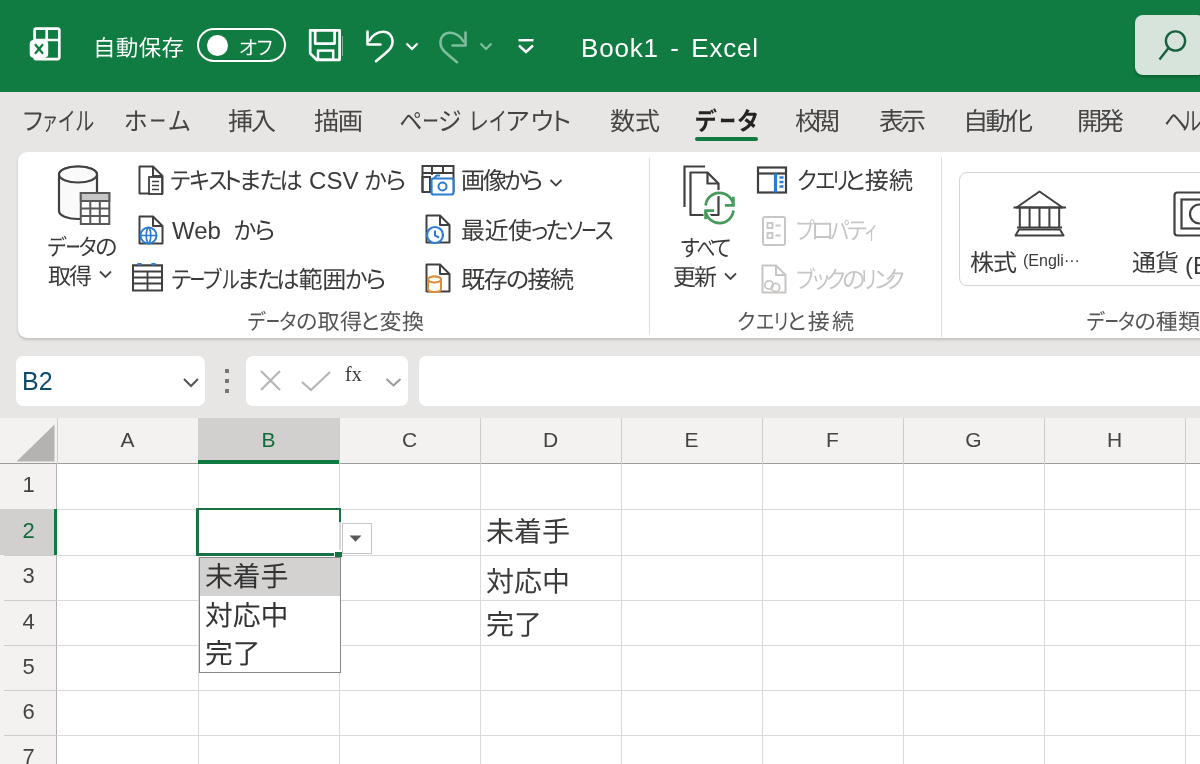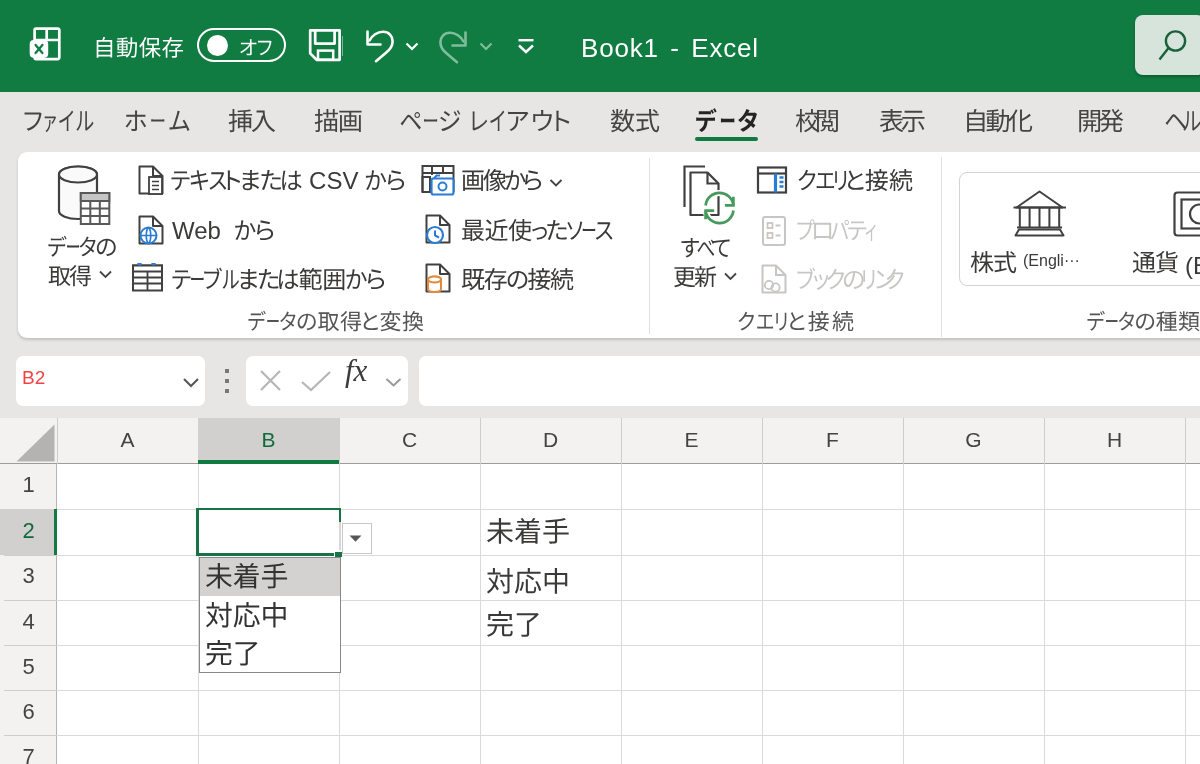--- a/index.html
+++ b/index.html
@@ -449,35 +449,35 @@
 </svg></div>
 <svg style="position:absolute;left:1087.0px;top:310.5px;width:113.00px;height:22.00px;overflow:visible" viewBox="0 -840 5136 1000" fill="#555">
     <use href="#g30c7" transform="translate(-55 0) scale(0.884 1)"></use>
     <use href="#g30fc" transform="translate(799 0) scale(0.654 1)"></use>
     <use href="#g30bf" transform="translate(1358 0) scale(0.896 1)"></use>
     <use href="#g306e" x="2143"></use>
     <use href="#g7a2e" x="3121"></use>
     <use href="#g985e" x="4136"></use>
   </svg>
 <div class="abs" style="left:16px;top:356px;width:189px;height:50px;background:#fff;border-radius:7px"></div>
-<div class="abs" style="left:22px;top:367px;font-size:19px;color:#ef4444">B2</div>
+<div class="abs" style="left:22px;top:367px;font-size:25px;color:#0c4a6e">B2</div>
 <svg class="abs" style="left:181px;top:377px" width="20" height="12" viewBox="0 0 20 12" fill="none" stroke="#555" stroke-width="2">
     <path d="M3 2 L10 9 L17 2"></path>
   </svg>
 <div class="abs" style="left:225px;top:369px;width:4px;height:4px;background:#777"></div>
 <div class="abs" style="left:225px;top:379px;width:4px;height:4px;background:#777"></div>
 <div class="abs" style="left:225px;top:389px;width:4px;height:4px;background:#777"></div>
 <div class="abs" style="left:246px;top:356px;width:162px;height:50px;background:#fff;border-radius:7px"></div>
 <svg class="abs" style="left:258px;top:368px" width="25" height="25" viewBox="0 0 25 25" stroke="#b8b6b4" stroke-width="2.2">
     <path d="M3 3 L22 22 M22 3 L3 22"></path>
   </svg>
 <svg class="abs" style="left:299px;top:369px" width="34" height="24" viewBox="0 0 34 24" fill="none" stroke="#b8b6b4" stroke-width="2.2">
     <path d="M3 13 L12 21 L31 3"></path>
   </svg>
-<div class="abs" style="left:345px;top:353px;font-family:'Liberation Serif',serif;font-style:italic;font-size:31px;color:#3b3a39">fx</div>
+<div class="abs" style="left:345px;top:363px;font-family:'Liberation Serif',serif;font-size:20px;color:#3b3a39">fx</div>
 <svg class="abs" style="left:384px;top:377px" width="19" height="11" viewBox="0 0 19 11" fill="none" stroke="#999" stroke-width="2">
     <path d="M2.5 2 L9.5 8.5 L16.5 2"></path>
   </svg>
 <div class="abs" style="left:419px;top:356px;width:781px;height:50px;background:#fff;border-top-left-radius:7px;border-bottom-left-radius:7px"></div>
 <div class="abs" style="left:0;top:418px;width:1200px;height:346px;background:#fff"></div>
 <div class="abs" style="left:0;top:418px;width:1200px;height:46px;background:#f3f2f1;border-bottom:1.5px solid #9e9c9a"></div>
 <svg class="abs" style="left:16px;top:424px" width="39" height="38" viewBox="0 0 39 38">
     <path d="M38.5 0.5 V37.5 H0.5 Z" fill="#b5b3b1"></path>
   </svg>
 <div class="abs" style="left:57px;top:418px;width:1px;height:46px;background:#cfcdcb"></div>

